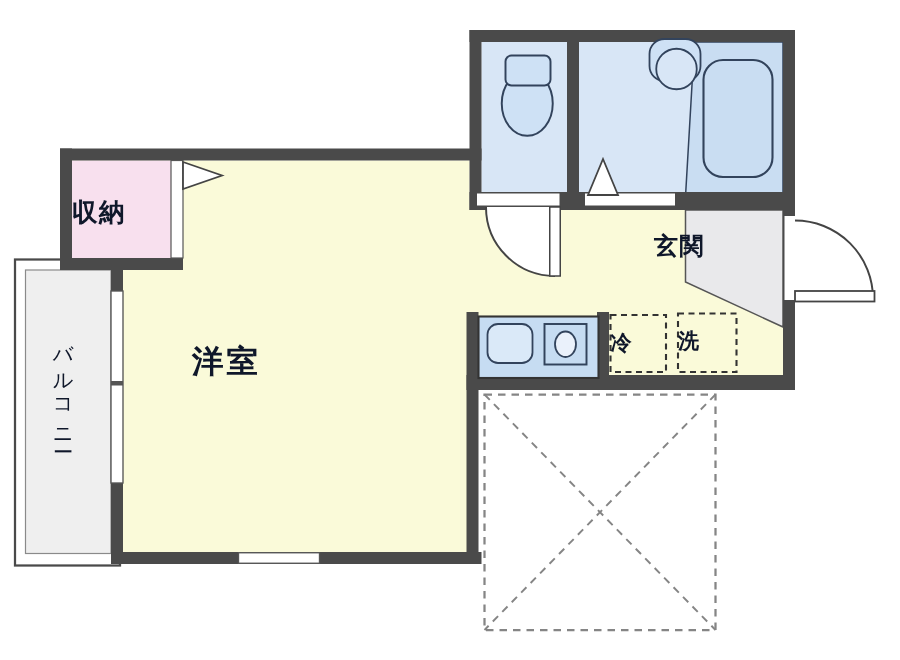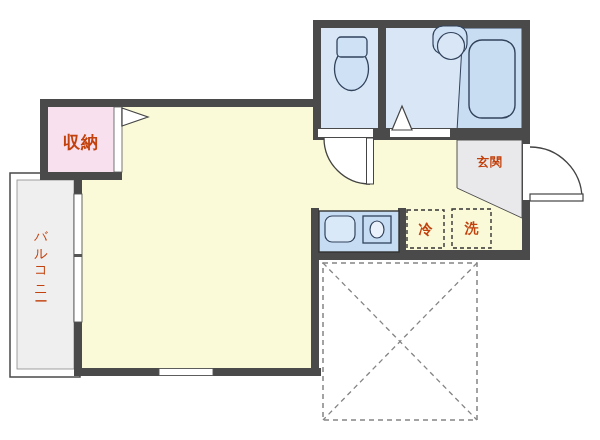--- a/index.html
+++ b/index.html
@@ -2,30 +2,30 @@
 <html><head>
 <meta charset="utf-8">
 <style>
   html,body{margin:0;padding:0;background:#ffffff;}
   #stage{
     position:relative;width:600px;height:440px;background:#ffffff;overflow:hidden;
     font-family:"DejaVu Sans","Liberation Sans",sans-serif;
   }
   #plan-svg{position:absolute;left:0;top:0;}
   .lbl{
-    position:absolute;color:#c2410c;font-weight:600;line-height:1;
-    text-align:center;white-space:nowrap;z-index:5;
+    position:absolute;color:#0f172a;font-weight:600;line-height:1;
+    white-space:nowrap;z-index:5;
   }
   .lbl-closet{left:48px;top:134px;width:66px;font-size:17px;letter-spacing:1px;}
   .lbl-main{left:128px;top:231px;width:114px;font-size:21px;letter-spacing:2px;}
   .lbl-balcony{
     left:34px;top:221px;font-size:13.5px;letter-spacing:3px;
     writing-mode:vertical-rl;text-orientation:upright;font-weight:500;
   }
-  .lbl-entrance{left:457px;top:156px;width:66px;font-size:12px;letter-spacing:1px;}
+  .lbl-entrance{left:436px;top:156px;width:66px;font-size:16px;letter-spacing:1px;}
   .lbl-fridge{left:407px;top:222px;width:37px;font-size:14px;}
   .lbl-washer{left:452px;top:221px;width:39px;font-size:14px;}
   .lbl-loft{left:345px;top:337px;width:112px;font-size:16.5px;letter-spacing:1px;}
 </style>
 </head>
 <body>
 
 <div id="stage">
 
   <svg id="plan-svg" width="600" height="440" viewBox="0 0 600 440">
@@ -103,17 +103,18 @@
       <polygon points="402,106 412,130 392,130" fill="#ffffff" stroke="#444" stroke-width="1.2"></polygon>
 
       <polygon points="122,108 148,117 122,126" fill="#ffffff" stroke="#444" stroke-width="1.2"></polygon>
 
       <path d="M530,147 A52,52 0 0 1 582,199" fill="none" stroke="#444" stroke-width="1.3"></path>
       <rect x="530" y="194" width="53" height="7" fill="#ffffff" stroke="#444" stroke-width="1.2"></rect>
     </g>
   </svg>
 
   <div class="lbl lbl-closet">収納</div>
+  <div class="lbl lbl-main">洋室</div>
   <div class="lbl lbl-balcony">バルコニー</div>
   <div class="lbl lbl-entrance">玄関</div>
   <div class="lbl lbl-fridge">冷</div>
   <div class="lbl lbl-washer">洗</div>
 </div>
 
 </body></html>

